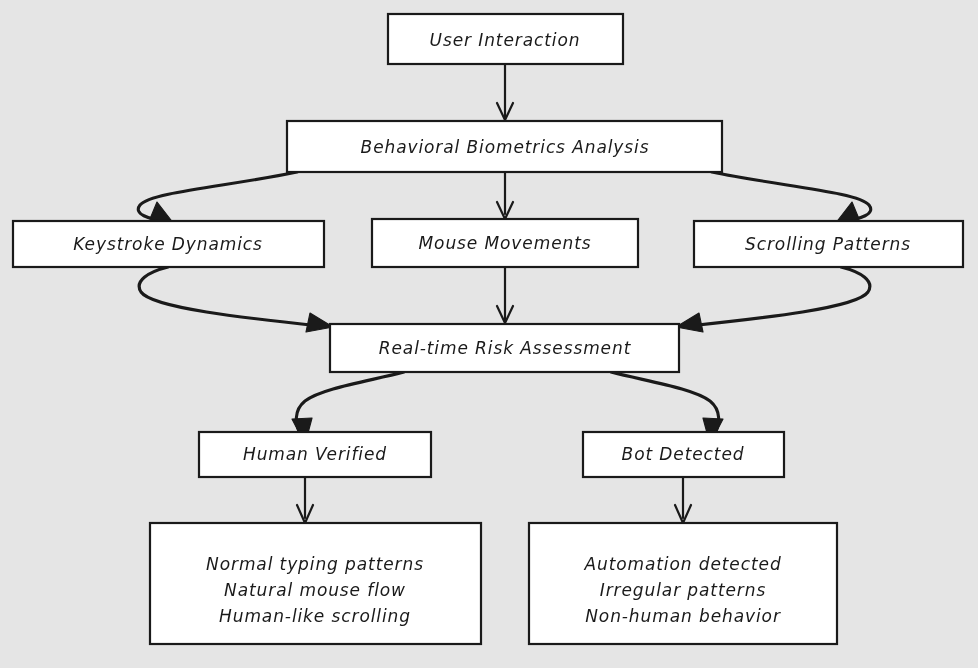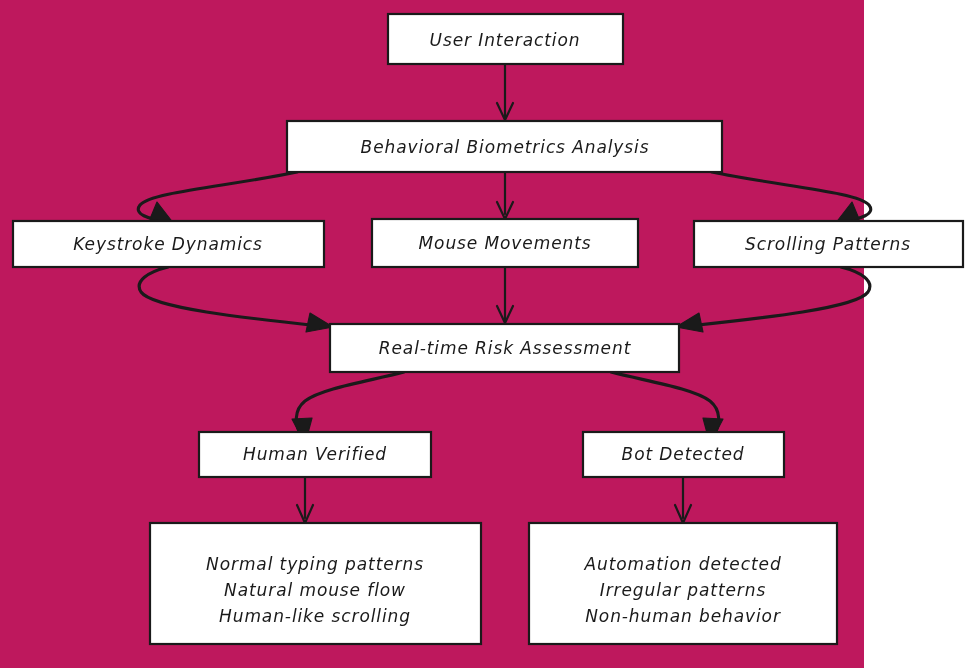--- a/index.html
+++ b/index.html
@@ -8,23 +8,23 @@
     background: #ffffff;
   }
   body {
     width: 978px;
     height: 668px;
     overflow: hidden;
     font-family: "DejaVu Sans", sans-serif;
   }
   #flowchart-root {
     position: relative;
-    width: 864px;
+    width: 978px;
     height: 668px;
-    background: #be185d;
+    background: #e5e5e5;
   }
   svg.chart-svg {
     display: block;
     width: 978px;
     height: 668px;
   }
   .node-box {
     fill: #ffffff;
     stroke: #1a1a1a;
     stroke-width: 2.2;

